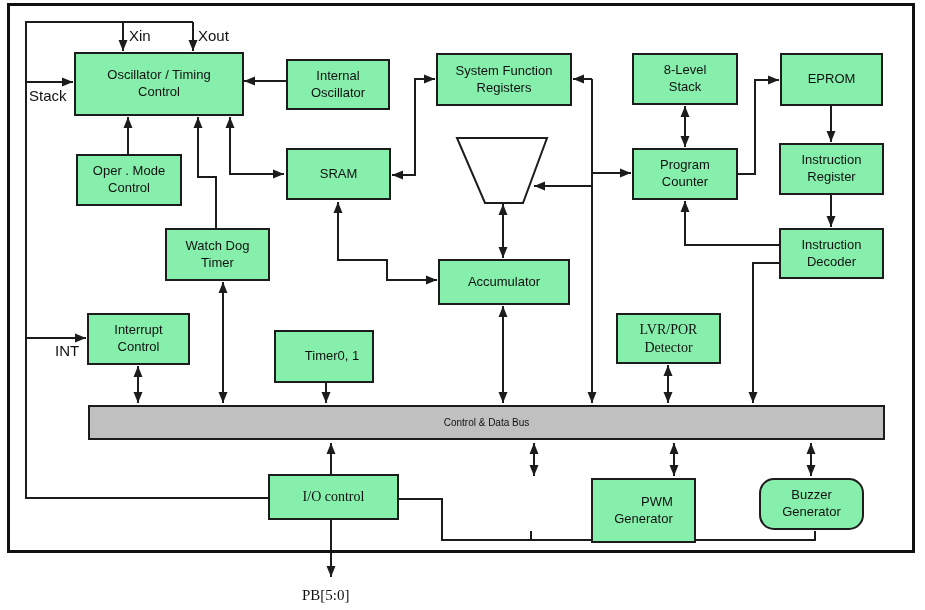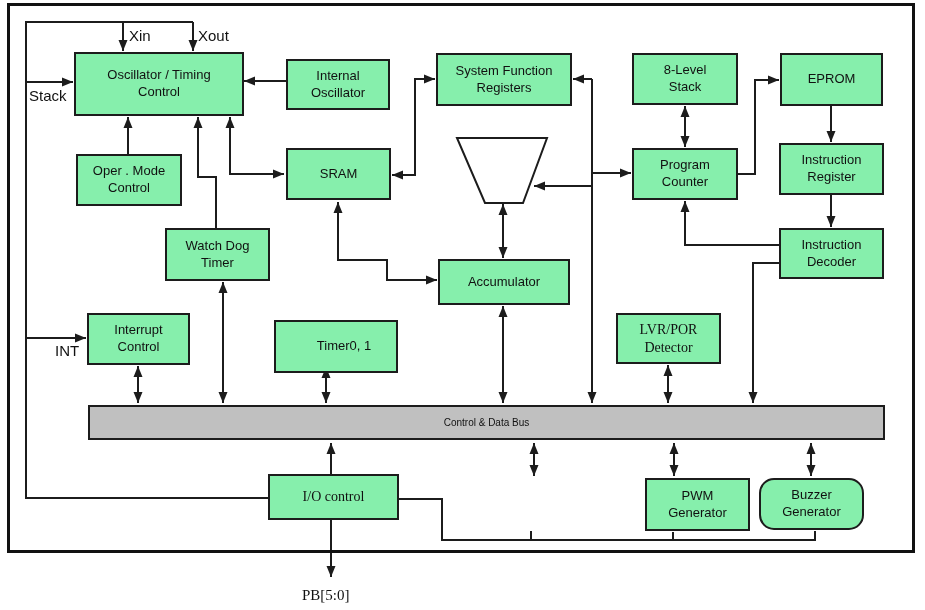--- a/index.html
+++ b/index.html
@@ -138,29 +138,29 @@
 Timer</div>
 
   <div class="node" style="left:779px;top:228px;width:105px;height:51px;">Instruction
 Decoder</div>
 
   <div class="node" style="left:438px;top:259px;width:132px;height:46px;">Accumulator</div>
 
   <div class="node" style="left:87px;top:313px;width:103px;height:52px;">Interrupt
 Control</div>
 
-  <div class="node" style="left:274px;top:320px;width:124px;height:53px;padding-left:16px;">Timer0, 1</div>
+  <div class="node" style="left:274px;top:330px;width:100px;height:53px;padding-left:16px;">Timer0, 1</div>
 
   <div class="node serif" style="left:616px;top:313px;width:105px;height:51px;">LVR/POR
 Detector</div>
 
   <div class="node serif" style="left:268px;top:474px;width:131px;height:46px;">I/O control</div>
 
 
-  <div class="node" style="left:645px;top:478px;width:105px;height:53px;">PWM
+  <div class="node" style="left:591px;top:478px;width:105px;height:65px;text-align:right;">PWM
 Generator</div>
 
   <div class="node" style="left:759px;top:478px;width:105px;height:52px;border-radius:15px;">Buzzer
 Generator</div>
 
   <div class="bus" style="left: 88px; top: 405px; width: 797px; height: 35px; background: rgb(192, 192, 192);">Control &amp; Data Bus</div>
 
   <span class="pin" style="left:129px;top:27px;">Xin</span>
   <span class="pin" style="left:198px;top:27px;">Xout</span>
   <span class="pin" style="left:29px;top:87px;">Stack</span>

